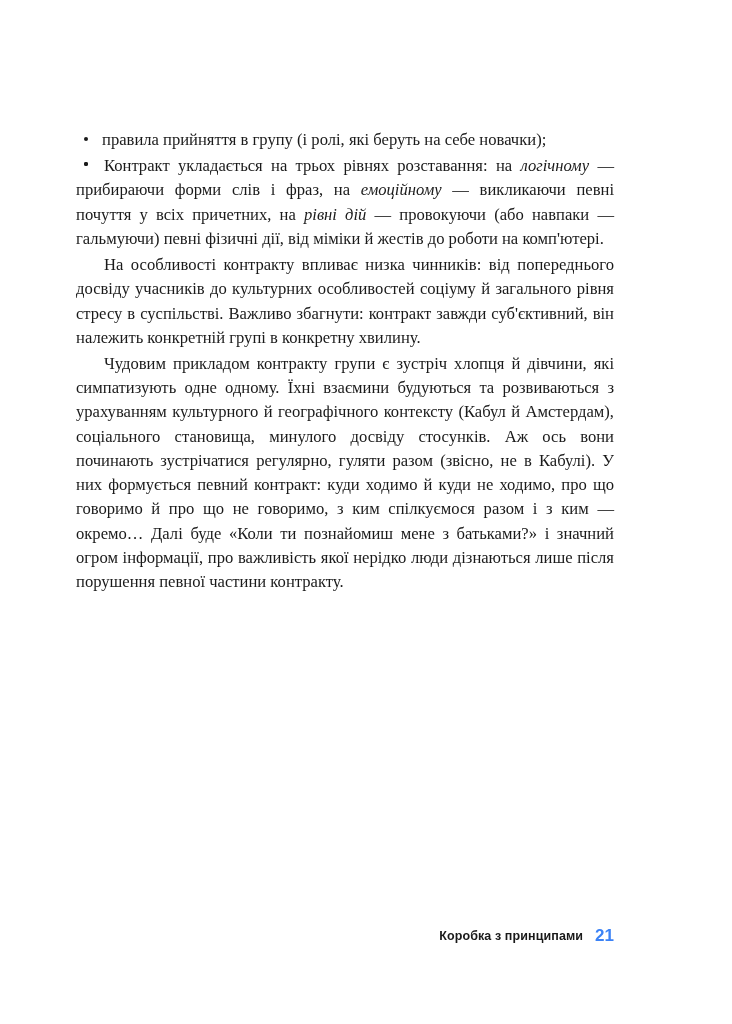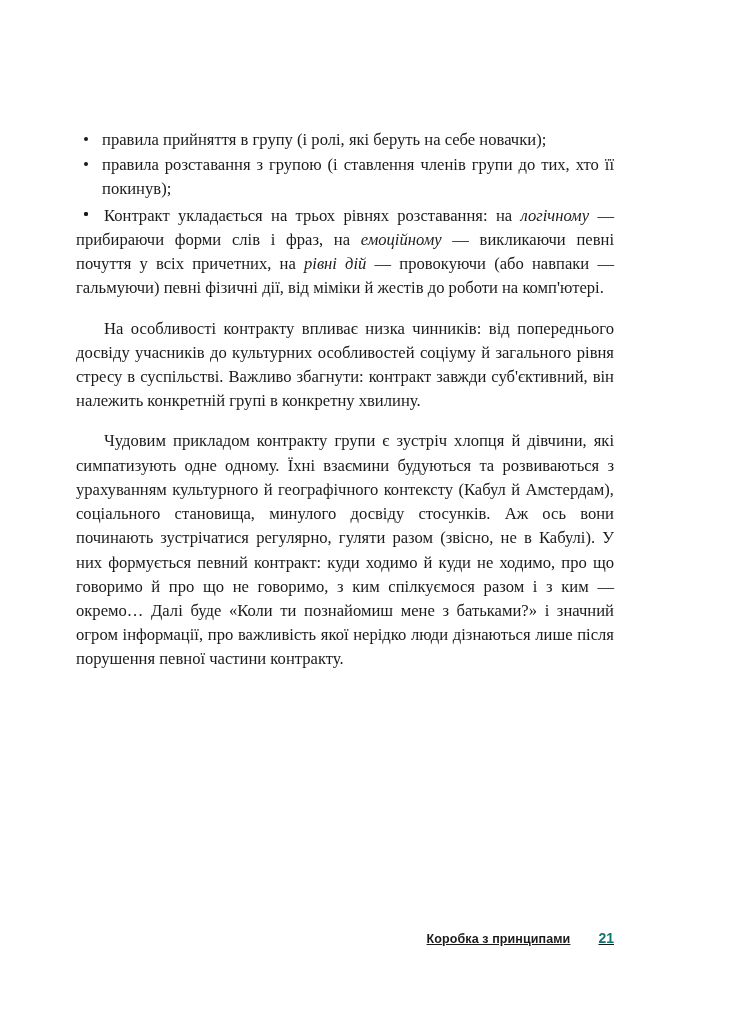--- a/index.html
+++ b/index.html
@@ -50,62 +50,57 @@
     text-indent: 28px;
     font-size: 16.6px;
     line-height: 1.46;
     text-align: justify;
     text-justify: inter-word;
   }
   p.first-after-list {
     margin-top: 2px;
   }
   p.spaced {
-    margin-top: 16px;
+    margin-top: 2px;
   }
   em {
   }
   .footer {
     position: absolute;
     left: 76px;
     right: 90px;
     bottom: 78px;
     display: flex;
     justify-content: flex-end;
-    align-items: flex-end;
-    gap: 28px;
-    text-decoration: underline;
+    align-items: center;
+    gap: 12px;
   }
   .footer .chapter {
     font-family: "Liberation Sans", sans-serif;
     font-size: 12.5px;
     font-weight: 700;
     color: #1a1a1a;
     letter-spacing: 0.1px;
   }
   .footer .pagenum {
     font-family: "Liberation Sans", sans-serif;
-    font-size: 14px;
+    font-size: 17px;
     font-weight: 700;
-    color: #0f766e;
+    color: #3b82f6;
   }
 </style>
 </head>
 <body>
 
 <div class="page">
 
   <ul class="bullet-list">
     <li>
       <span class="dot"></span>
       <span>правила прийняття в групу (і ролі, які беруть на себе новачки);</span>
-    </li>
-    <li>
-      <span class="dot"></span>
-      <span>правила розставання з групою (і ставлення членів групи до тих, хто її покинув);</span>
     </li>
     <li>
       <span class="dot"></span>
     </li>
     <li>
       <span class="dot"></span>
     </li>
   </ul>
 
   <p class="para first-after-list"><span>Контракт укладається на трьох рівнях розставання: на </span><em>логічному</em><span> — прибираючи форми слів і фраз, на </span><em>емоційному</em><span> — викликаючи певні почуття у всіх причетних, на </span><em>рівні дій</em><span> — провокуючи (або навпаки — гальмуючи) певні фізичні дії, від міміки й жестів до роботи на комп'ютері.</span></p>

